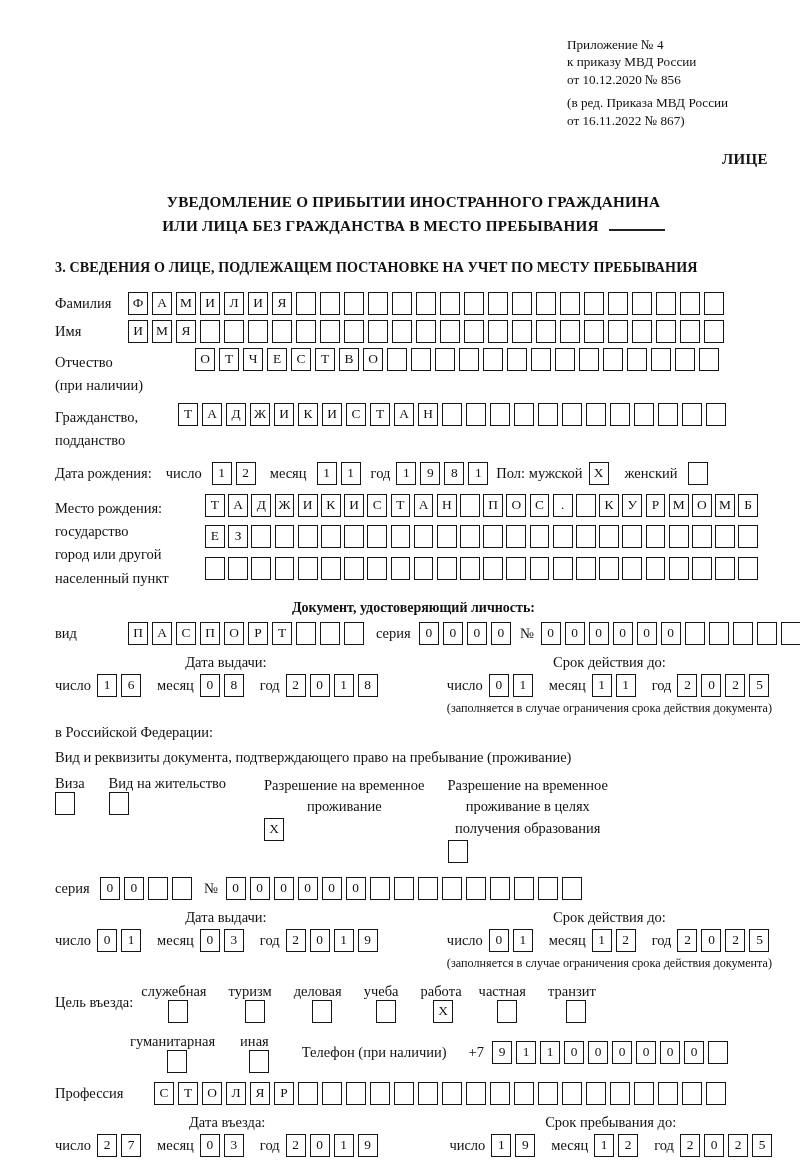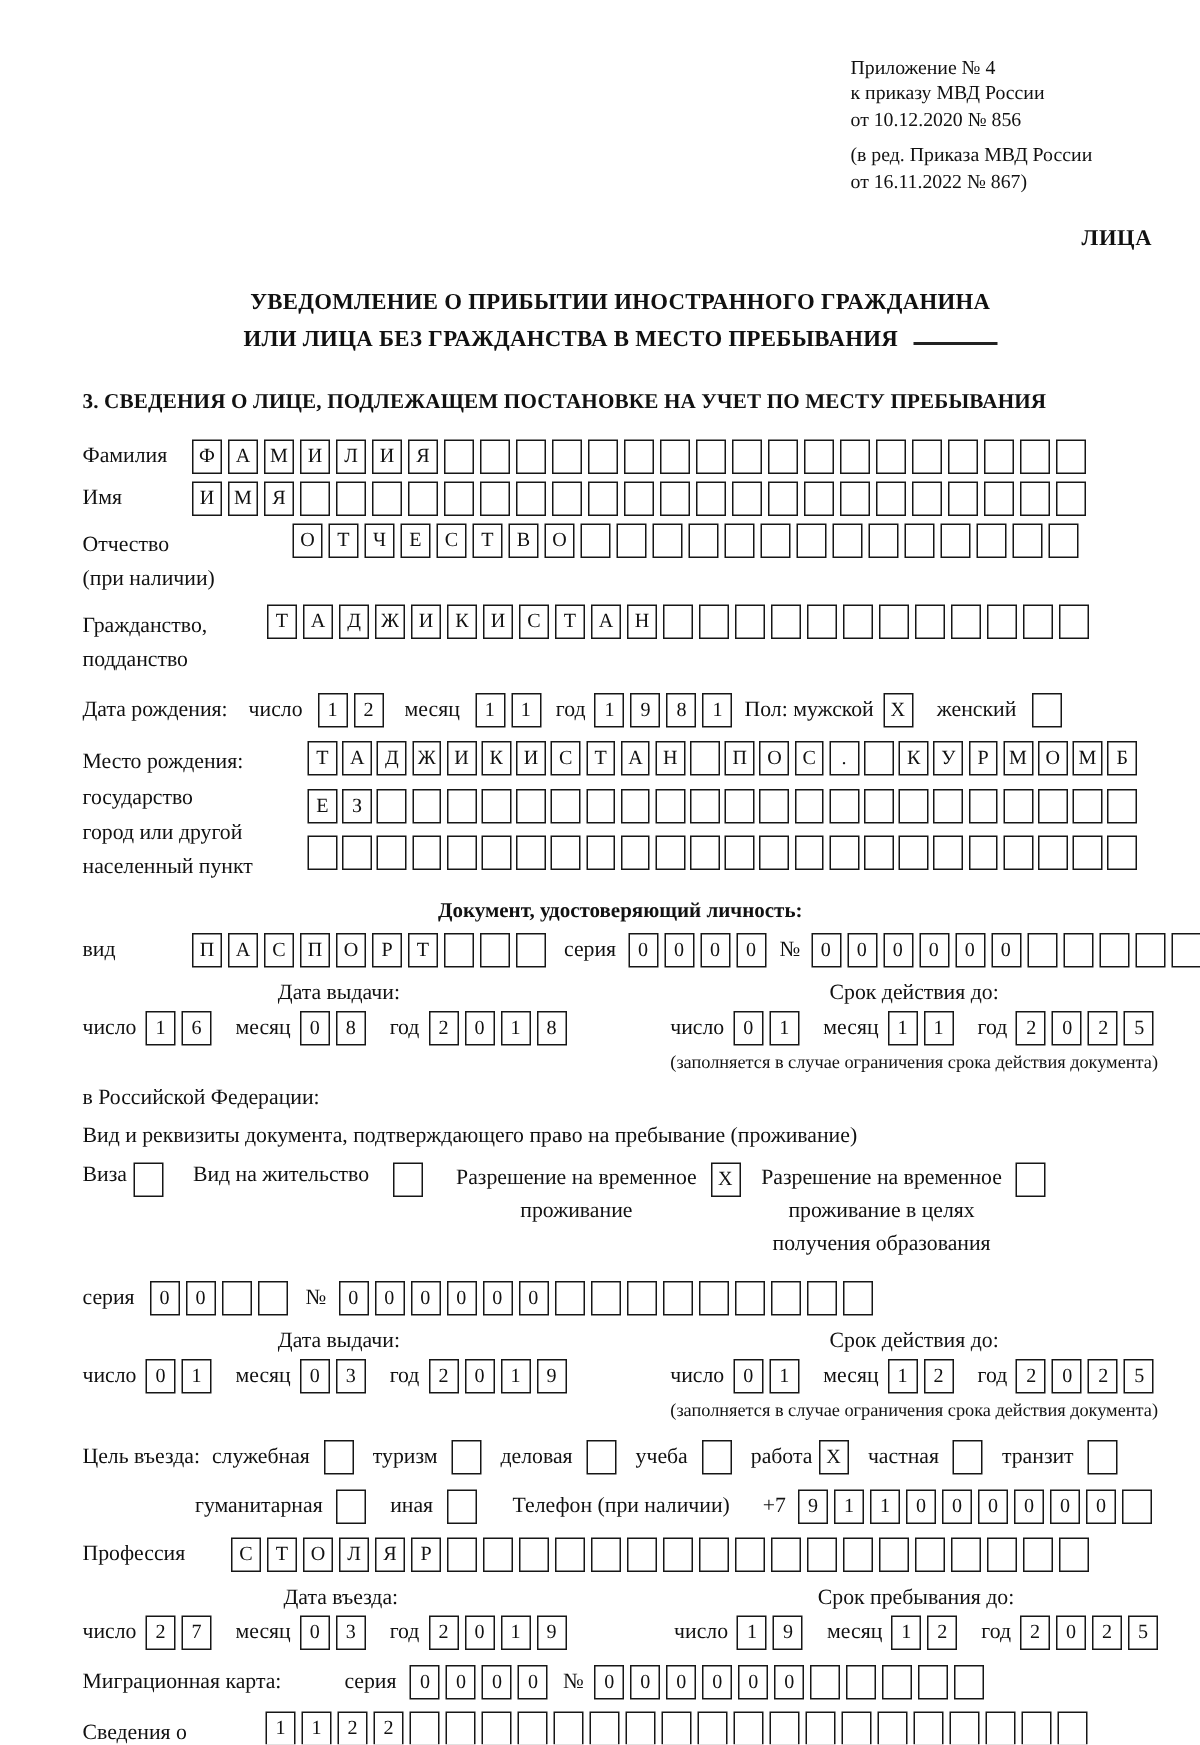--- a/index.html
+++ b/index.html
@@ -42,42 +42,42 @@
   .dp{display:flex;flex-direction:column;}
   .dp-left{width:345px;}
   .dp-right{margin-left:50px;}
   .dp-caption{text-align:center;margin-bottom:3px;}
   .dp-line{display:flex;align-items:center;}
   .dp-line .dlab{margin-right:6px;}
   .dp-line .grp{margin-right:16px;display:flex;align-items:center;}
   .dp-note{font-size:12.2px;margin-top:4px;text-align:center;white-space:nowrap;align-self:center;}
   
   .opts{display:flex;align-items:flex-start;margin-top:9px;}
-  .opt{display:flex;align-items:flex-start;}
+  .opt{display:flex;align-items:flex-start;flex-direction:column;}
   .opt .opt-label{margin-right:9px;}
   .opt-center{text-align:center;line-height:1.5;}
   .textline{margin-top:8px;}
   .doc-heading{text-align:center;font-weight:bold;font-size:14px;margin-top:10px;}
   .inline-row{display:flex;align-items:center;margin-top:7px;}
 </style>
 </head>
 <body>
 
 <div class="page">
 
   <div class="annex">
     <div>Приложение № 4</div>
     <div>к приказу МВД России</div>
     <div>от 10.12.2020 № 856</div>
     <div class="annex-gap"></div>
     <div>(в ред. Приказа МВД России</div>
     <div>от 16.11.2022 № 867)</div>
   </div>
 
-  <div class="forma">ЛИЦА</div>
+  <div class="forma">ЛИЦЕ</div>
 
   <div class="title">
     <div>УВЕДОМЛЕНИЕ О ПРИБЫТИИ ИНОСТРАННОГО ГРАЖДАНИНА</div>
     <div>
       <span>ИЛИ ЛИЦА БЕЗ ГРАЖДАНСТВА В МЕСТО ПРЕБЫВАНИЯ</span><span class="blank-line"></span>
     </div>
   </div>
 
   <div class="sec">3. СВЕДЕНИЯ О ЛИЦЕ, ПОДЛЕЖАЩЕМ ПОСТАНОВКЕ НА УЧЕТ ПО МЕСТУ ПРЕБЫВАНИЯ</div>
 

